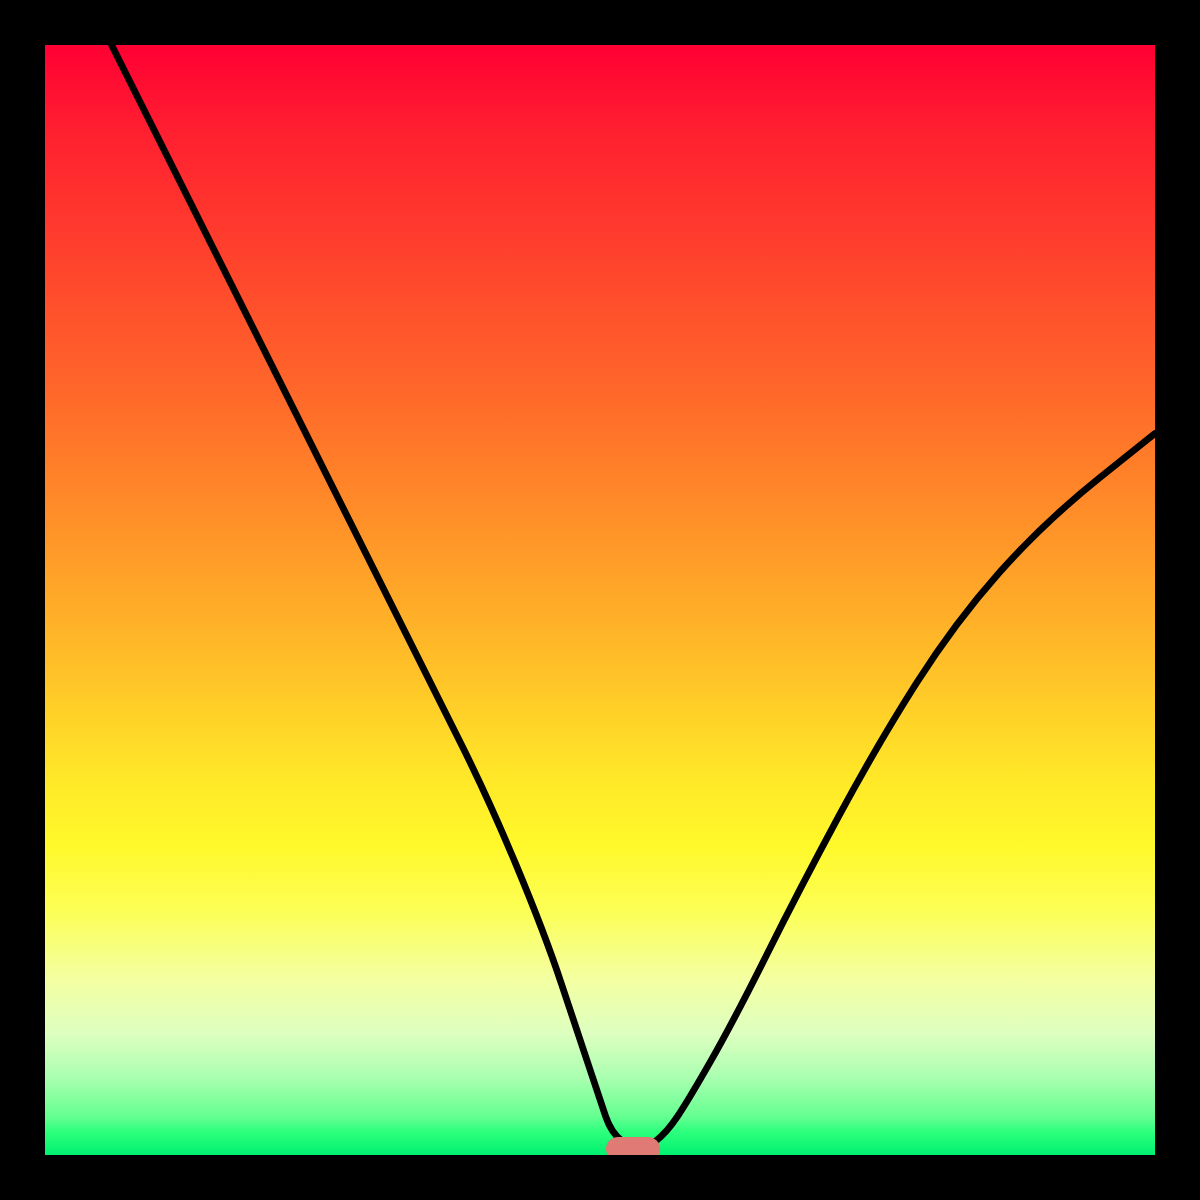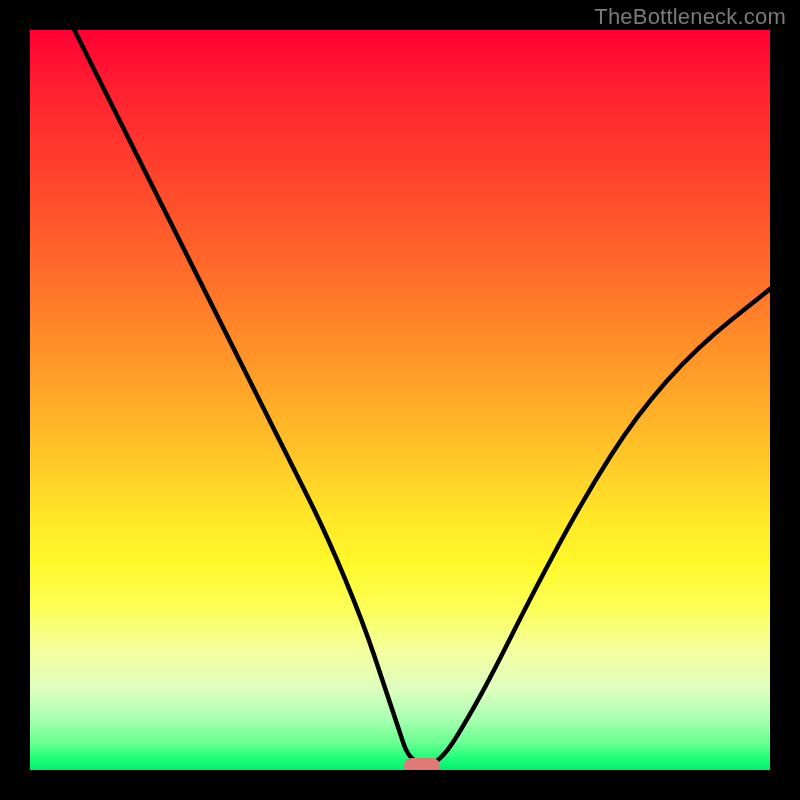--- a/index.html
+++ b/index.html
@@ -64,21 +64,20 @@
     color: #7a7a7a;
     font-size: 22px;
     letter-spacing: 0.2px;
   }
 </style>
 </head>
 <body>
 
 <div class="frame">
 
-  <div class="watermark">TheBottleneck.com</div>
 
   <div class="plot">
 
     <svg class="curve" width="740" height="740" viewBox="0 0 740 740">
       <path id="curve-path" fill="none" stroke="#000000" stroke-width="4.5" stroke-linecap="round" stroke-linejoin="round" d="M 44.4 0.0 Q 74.0 59.2 92.5 96.2 Q 111.0 133.2 129.5 170.2 Q 148.0 207.2 166.5 244.2 Q 185.0 281.2 203.5 318.2 Q 222.0 355.2 240.5 392.2 Q 259.0 429.2 277.5 466.2 Q 296.0 503.2 314.5 547.6 Q 333.0 592.0 344.1 625.3 Q 355.2 658.6 362.6 680.8 Q 370.0 703.0 373.7 714.1 Q 377.4 725.2 384.8 730.8 Q 392.2 736.3 394.1 737.4 Q 395.9 738.5 397.8 737.4 Q 399.6 736.3 407.0 730.8 Q 414.4 725.2 421.8 714.1 Q 429.2 703.0 444.0 677.1 Q 458.8 651.2 481.0 606.8 Q 503.2 562.4 529.1 514.3 Q 555.0 466.2 580.9 425.5 Q 606.8 384.8 636.4 351.5 Q 666.0 318.2 703.0 288.6 T 740.0 259.0"></path>
     </svg>
 
     <div class="marker" id="marker" style="left: 392.2px; top: 736px; background: rgb(224, 122, 116);"></div>
   </div>
 </div>

